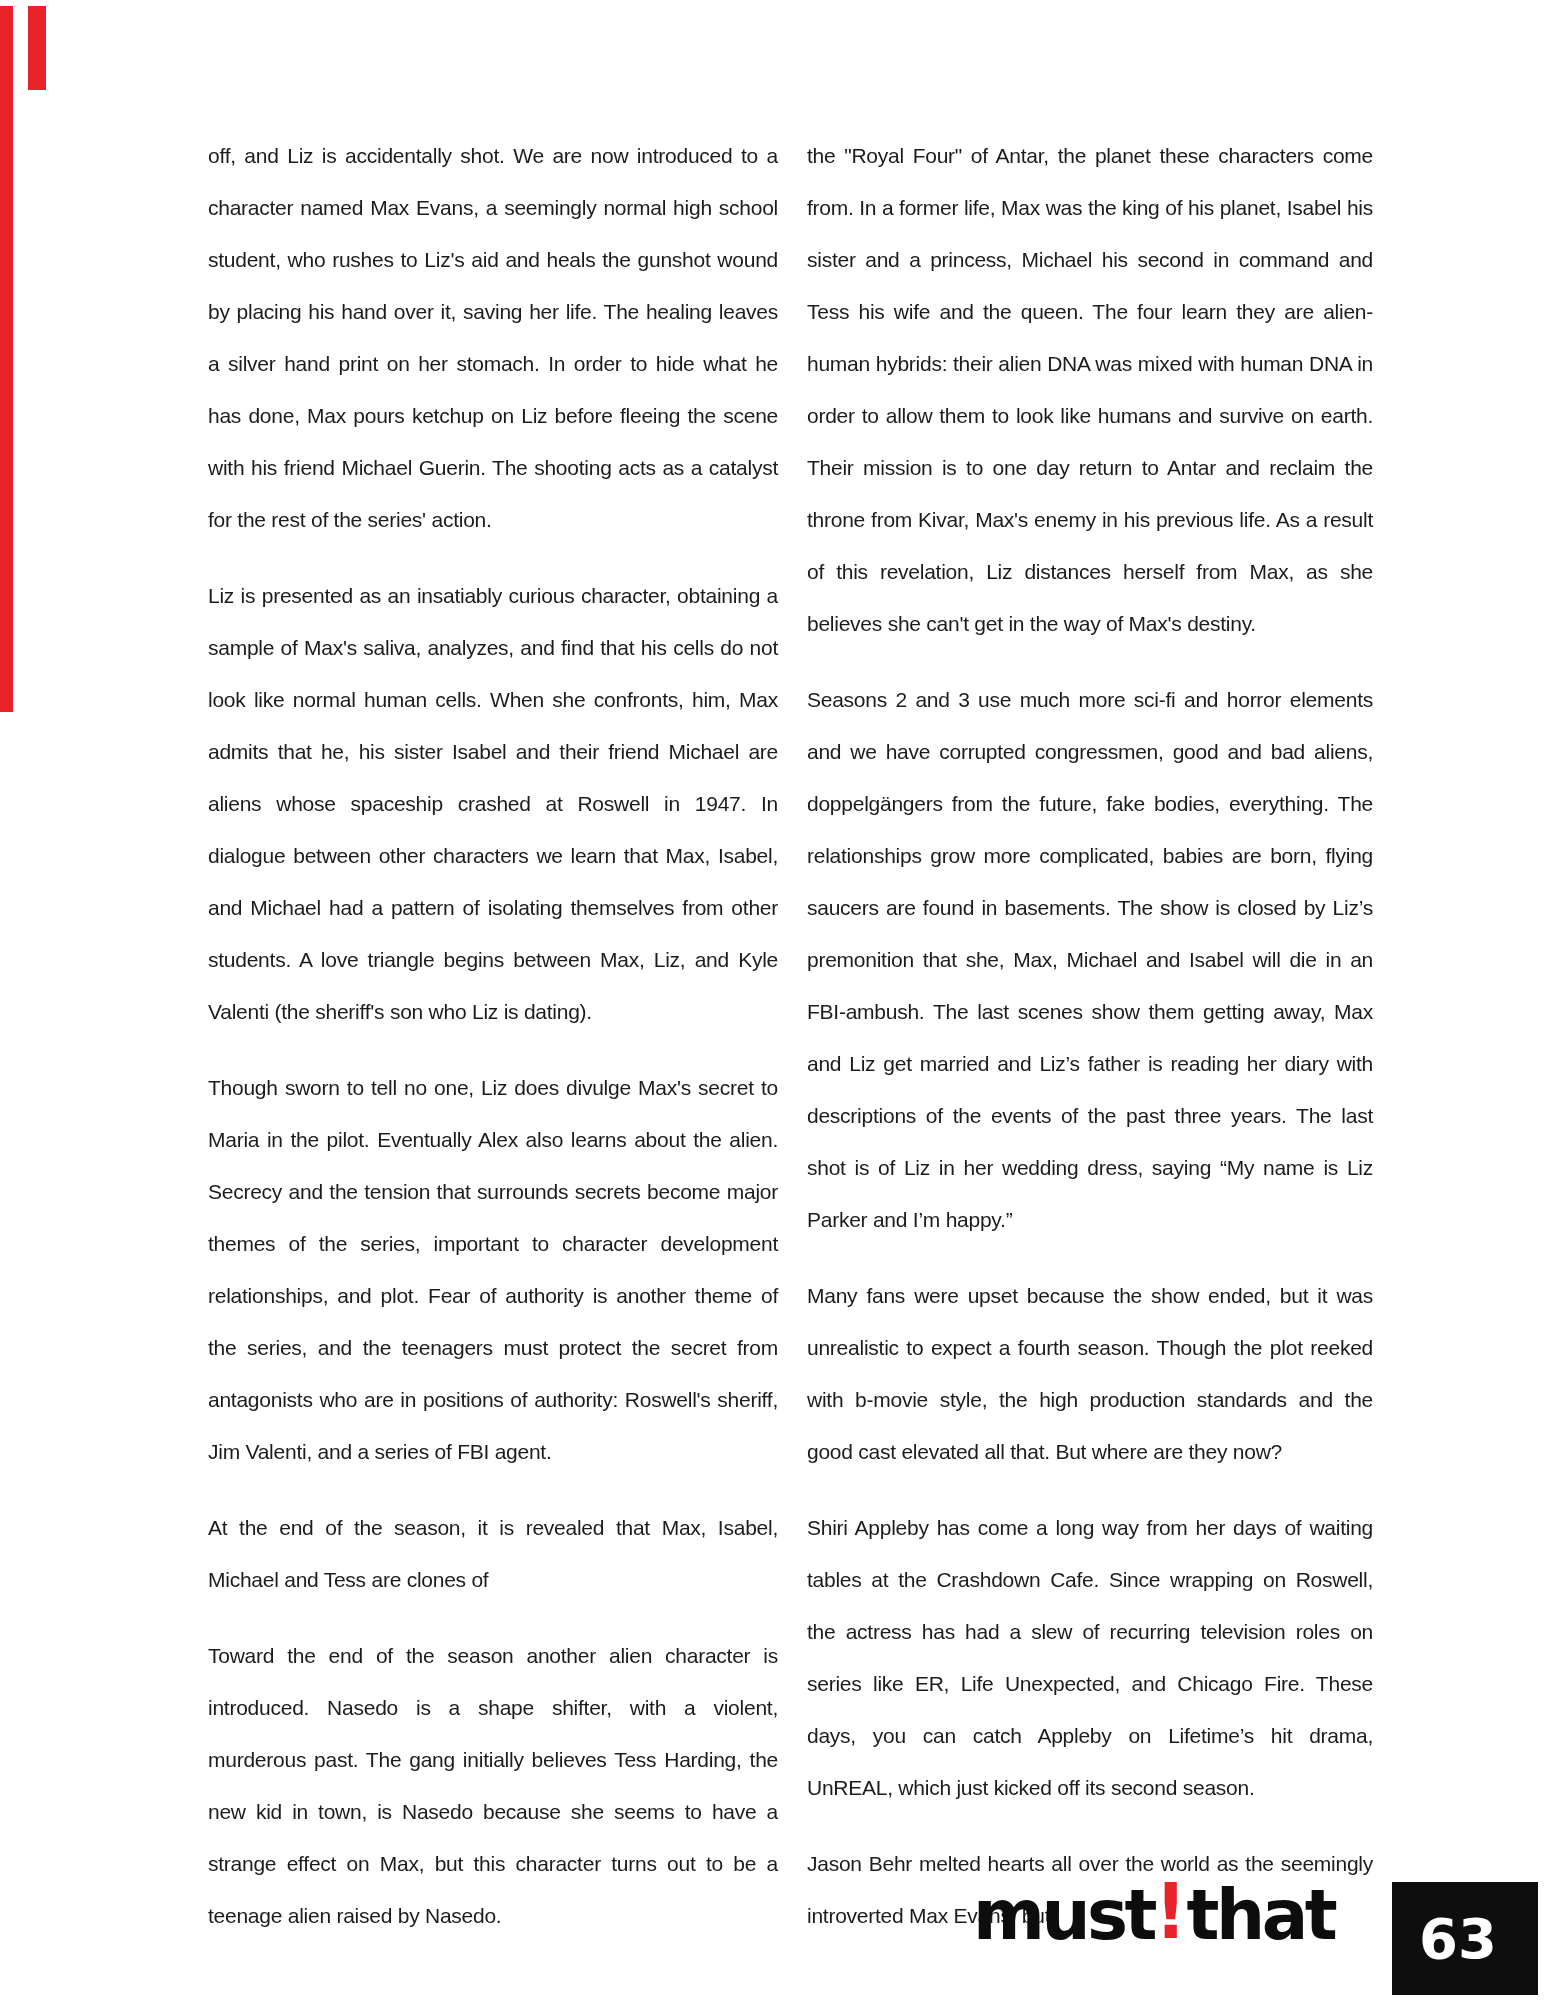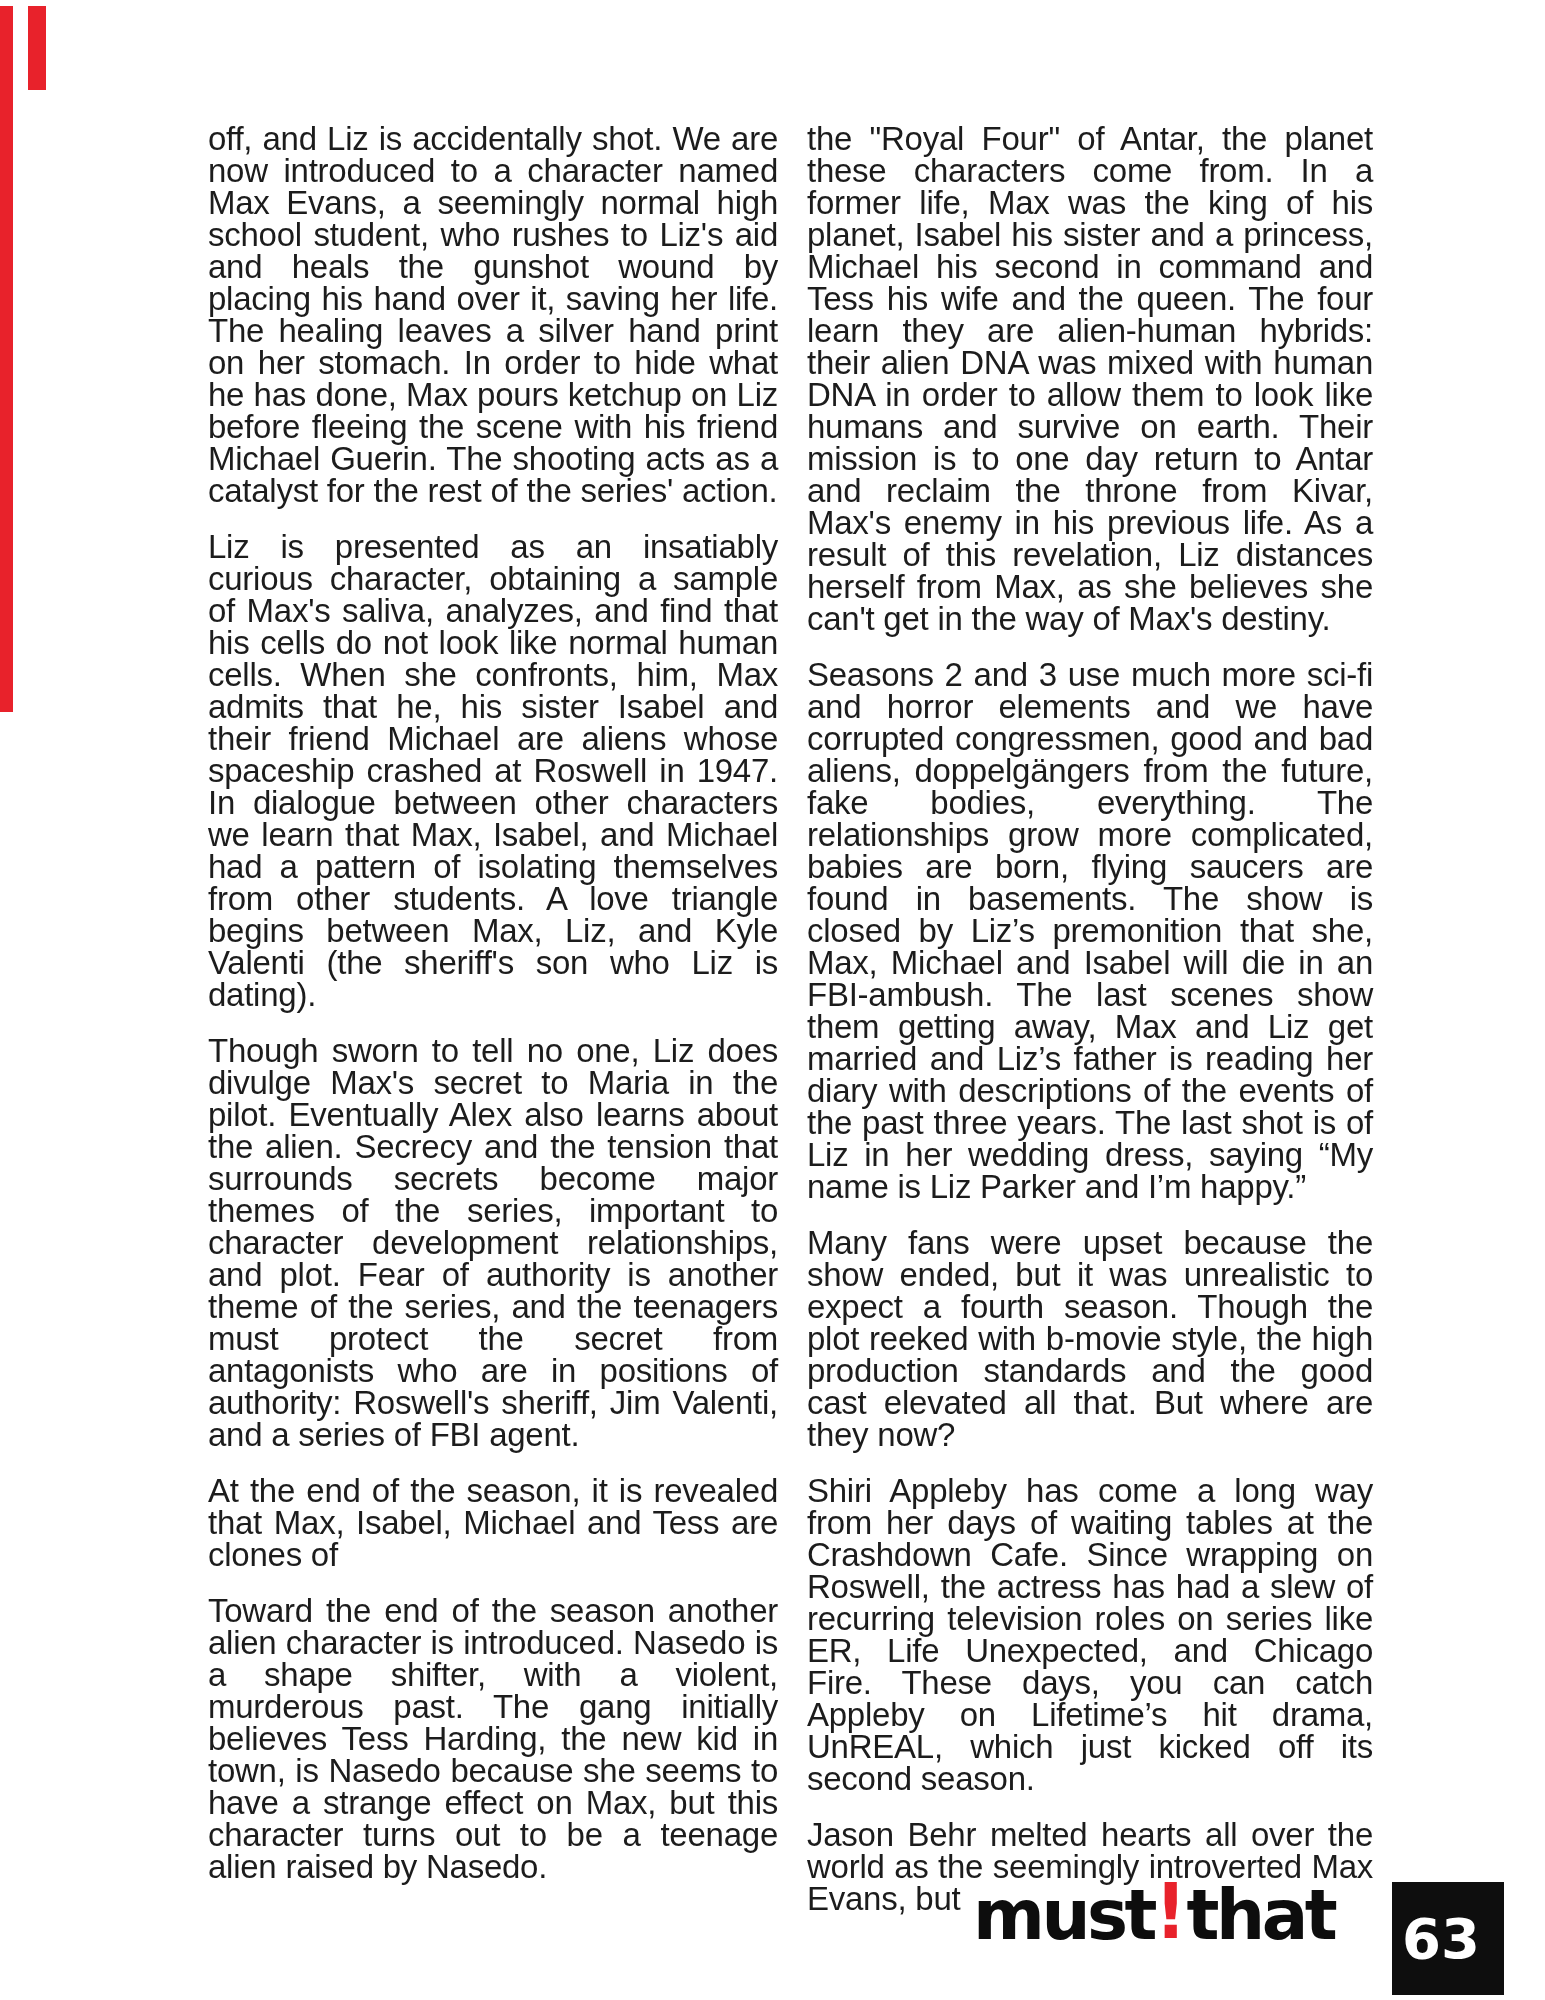--- a/index.html
+++ b/index.html
@@ -17,23 +17,23 @@
   }
   .red-bar{
     position:absolute;left:28px;top:6px;width:18px;height:84px;
     background:#e8222b;
   }
   
   .col{position:absolute;top:122px;}
   .col-left{left:208px;width:570px;}
   .col-right{left:807px;width:566px;}
   .col p{
-    margin:1px 0 24px 0;
-    font-size:33px;
-    line-height:32px;
+    margin:8px 0 24px 0;
+    font-size:21px;
+    line-height:52px;
     letter-spacing:-0.25px;
     color:#1c1c1c;
     text-align:justify;
   }
   .col p:last-child{margin-bottom:0;}
   
   .logo{
     position:absolute;left:973px;top:1881px;
     font-family:"DejaVu Sans", sans-serif;
     font-weight:bold;
@@ -46,21 +46,21 @@
   .logo-excl{
     color:#e8222b;
     display:inline-block;
     transform:scaleY(1.12);
     transform-origin:bottom;
     margin:0 1px;
     letter-spacing:-1px;
   }
   .page-badge{
     position:absolute;left:1392px;top:1882px;
-    width:112px;height:113px;
+    width:146px;height:113px;
     background:#0e0e0e;
     display:flex;align-items:center;justify-content:center;
     box-sizing:border-box;
     padding-right:14px;padding-bottom:0;
   }
   .page-badge span{
     font-family:"DejaVu Sans", sans-serif;
     font-weight:bold;
     font-size:56px;
     color:#ffffff;

